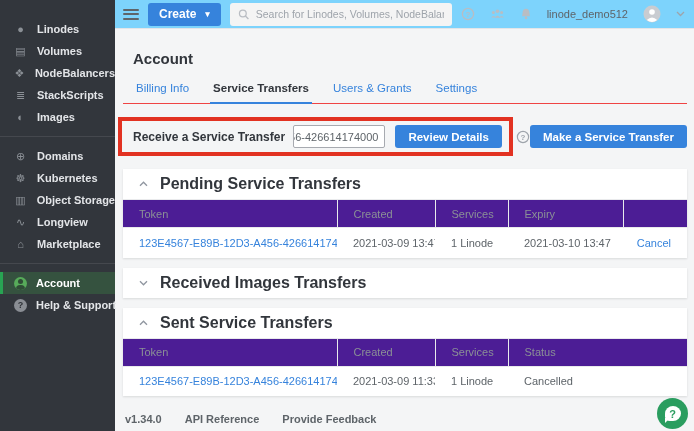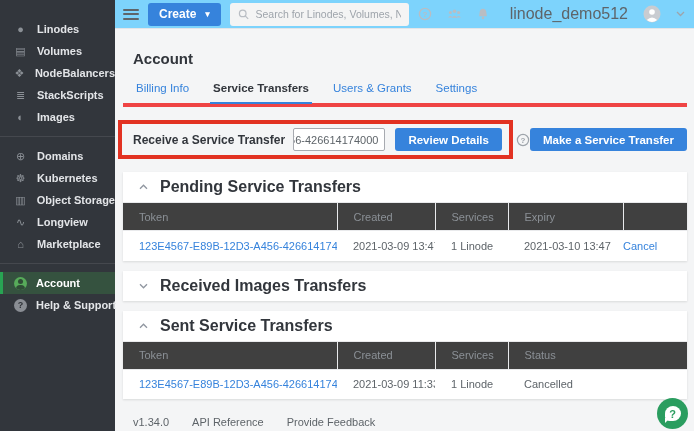--- a/index.html
+++ b/index.html
@@ -73,32 +73,32 @@
   .searchbar {
     flex:1; max-width:272px; height:23px; background:#f4f4f4; border-radius:3px;
     display:flex; align-items:center; gap:6px; padding:0 8px; overflow:hidden;
   }
   .searchbar input {
     border:none; background:transparent; outline:none; width:100%;
     font-size:10.5px; color:#3a3f46; font-family:"Liberation Sans",sans-serif;
   }
   .searchbar input::placeholder { color:#9ea4ab; }
   .top-icons { margin-left:auto; display:flex; align-items:center; gap:15px; }
-  .username { font-size:16px; color:#5e6469; margin-left:6px; white-space:nowrap;text-align:center; }
+  .username { font-size:11px; color:#5e6469; margin-left:0; white-space:nowrap;text-align:center; }
   .icon-btn { display:flex; align-items:center; cursor:pointer; }
 
   
   .main {
     position:absolute; left:115px; top:29px; width:579px; height:402px;
     padding:0 7px 0 8px;
   }
   .page-title { font-size:15px; font-weight:bold; color:#32363c; margin:21px 0 0 10px; }
   .tabbar {
     display:flex; gap:18px; padding-left:10px; margin-top:10px;
-    border-bottom:4px solid #ef4444;
+    border-bottom:1px solid #ef4444;
   }
   .tab {
     font-size:11.5px; color:var(--accent-blue,#3683dc);
     padding:5px 3px 8px; cursor:pointer; white-space:nowrap;
   }
   .tab.active {
     color:#32363c; font-weight:bold;
     border-bottom:2px solid var(--accent-blue,#3683dc); margin-bottom:-1px;
   }
 
@@ -133,36 +133,36 @@
   .card { background:#fff; box-shadow:0 1px 2px rgba(50,54,60,.14); }
   .card.pending { margin-top:21px; }
   .card.received, .card.sent { margin-top:10px; }
   .section-header {
     height:30px; display:flex; align-items:center; gap:12px;
     padding:0 16px; cursor:pointer;
   }
   .section-title { font-size:16px; font-weight:bold; color:#32363c; }
   table { width:100%; border-collapse:collapse; table-layout:fixed; font-size:11px; }
   thead th {
-    background:#404040; color:#8b9096; font-weight:normal; text-align:left;
+    background:#4c1d95; color:#8b9096; font-weight:normal; text-align:left;
     height:28px; padding:0 0 0 16px;
     border-top:1px solid #e9eaec; border-bottom:1px solid #e9eaec;
     border-left:1px solid #e9eaec; white-space:nowrap; overflow:hidden;
   }
   thead th:first-child { border-left:none; }
   tbody td {
     height:30px; padding:0 0 0 16px; color:#5e6469; white-space:nowrap; overflow:hidden;
   }
   a.link { color:var(--link-blue,#3683dc); text-decoration:none; cursor:pointer; }
-  td.action { text-align:left; padding:0 16px 0 0; }
+  td.action { text-align:right; padding:0 16px 0 0; }
 
   
   .footer {
-    display:flex; gap:23px; margin:17px 0 0 10px;
-    font-size:11px; color:#5e6469;
+    display:flex; gap:23px; margin:17px 0 0 2px;
+    font-size:11px; color:#5e6469;font-weight:bold;
   }
   .footer a { color:#5e6469; text-decoration:none; cursor:pointer; }
   .fab {
     position:absolute; right:6px; bottom:2px; width:31px; height:31px;
     border-radius:50%; background:var(--brand-green,#2a9d5f);
     display:flex; align-items:center; justify-content:center; cursor:pointer; z-index:10;
   }
   .fab-bubble {
     width:16px; height:15px; background:#fff; border-radius:50% 50% 50% 30%;
     position:relative; display:flex; align-items:center; justify-content:center;

